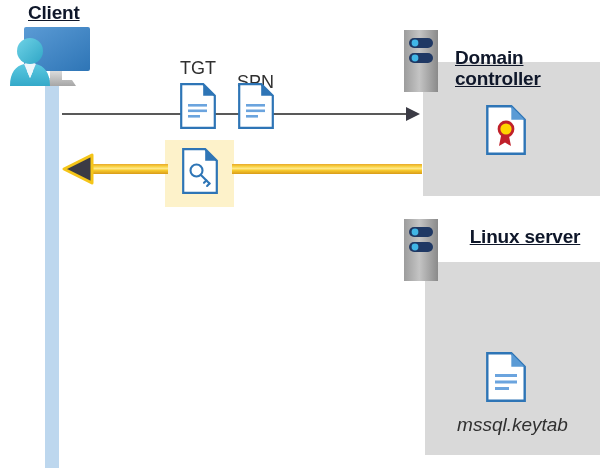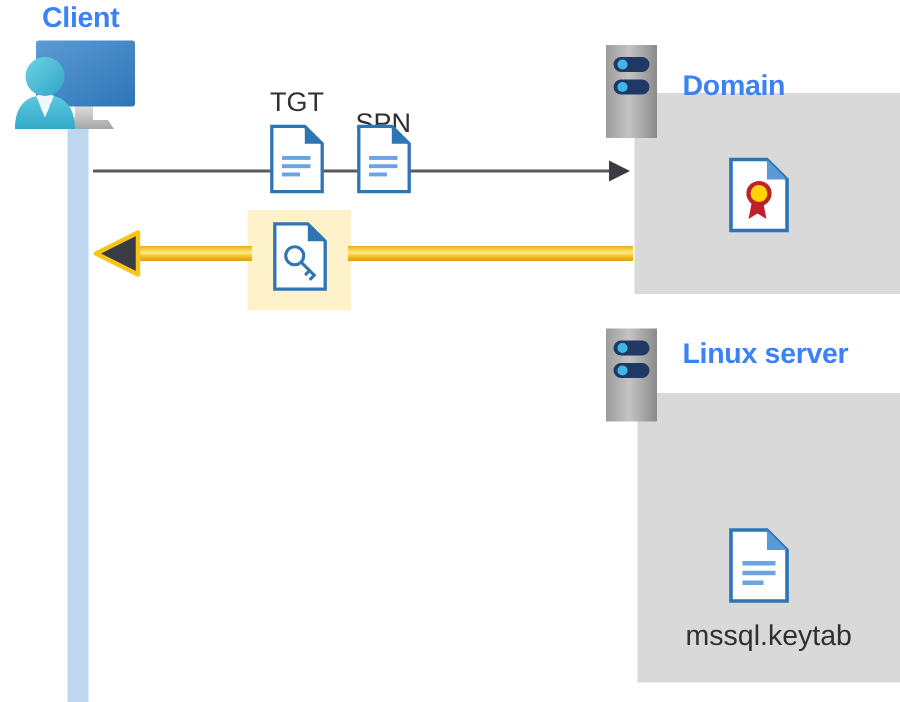--- a/index.html
+++ b/index.html
@@ -21,27 +21,28 @@
   
   .panel {
     position: absolute;
     background: #d9d9d9;
   }
 
   
   .title {
     position: absolute;
     font-weight: bold;
-    color: #3b82f6;
+    color: #0f172a;
     letter-spacing: -0.2px;
     line-height: 1.12;
+    text-decoration: underline;
   }
   .title-client { left: 28px; top: 2px; font-size: 19px; }
   .title-dc     { left: 455px; top: 3px; font-size: 19px; width: 130px; margin-top: 44px; }
-  .title-linux  { left: 455px; top: 226px; font-size: 19px; width: 140px; }
+  .title-linux  { left: 455px; top: 226px; font-size: 19px; width: 140px; text-align: center; }
 
   
   .lifeline {
     position: absolute;
     left: 45px;
     top: 78px;
     width: 14px;
     height: 390px;
     background: #bdd7ee;
   }
@@ -74,20 +75,21 @@
   .lbl-spn { left: 237px; top: 72px; }
 
   .keytab-label {
     position: absolute;
     left: 425px;
     top: 414px;
     width: 175px;
     text-align: center;
     font-size: 19px;
     color: #303030;
+    font-style: italic;
   }
 
   
   .highlight-box {
     position: absolute;
     left: 165px;
     top: 140px;
     width: 69px;
     height: 67px;
     background: #fdf2ca;
@@ -175,20 +177,21 @@
       <path d="M18 38 L24 52 L30 38 L24 35 Z" fill="#eef7fb"></path>
 
       <circle cx="24" cy="25" r="13" fill="url(#headGrad)"></circle>
     </svg>
   </div>
 
   <div class="title title-client">Client</div>
 
   <div class="title title-dc">
     <div>Domain</div>
+    <div>controller</div>
   </div>
 
   <div class="title title-linux">Linux server</div>
 
   <div class="server-icon server-dc">
     <svg viewBox="0 0 34 62" width="34" height="62">
       <defs>
         <linearGradient id="srvGrad1" x1="0" y1="0" x2="1" y2="0">
           <stop offset="0%" stop-color="#9c9c9c"></stop>
           <stop offset="45%" stop-color="#c4c4c4"></stop>

